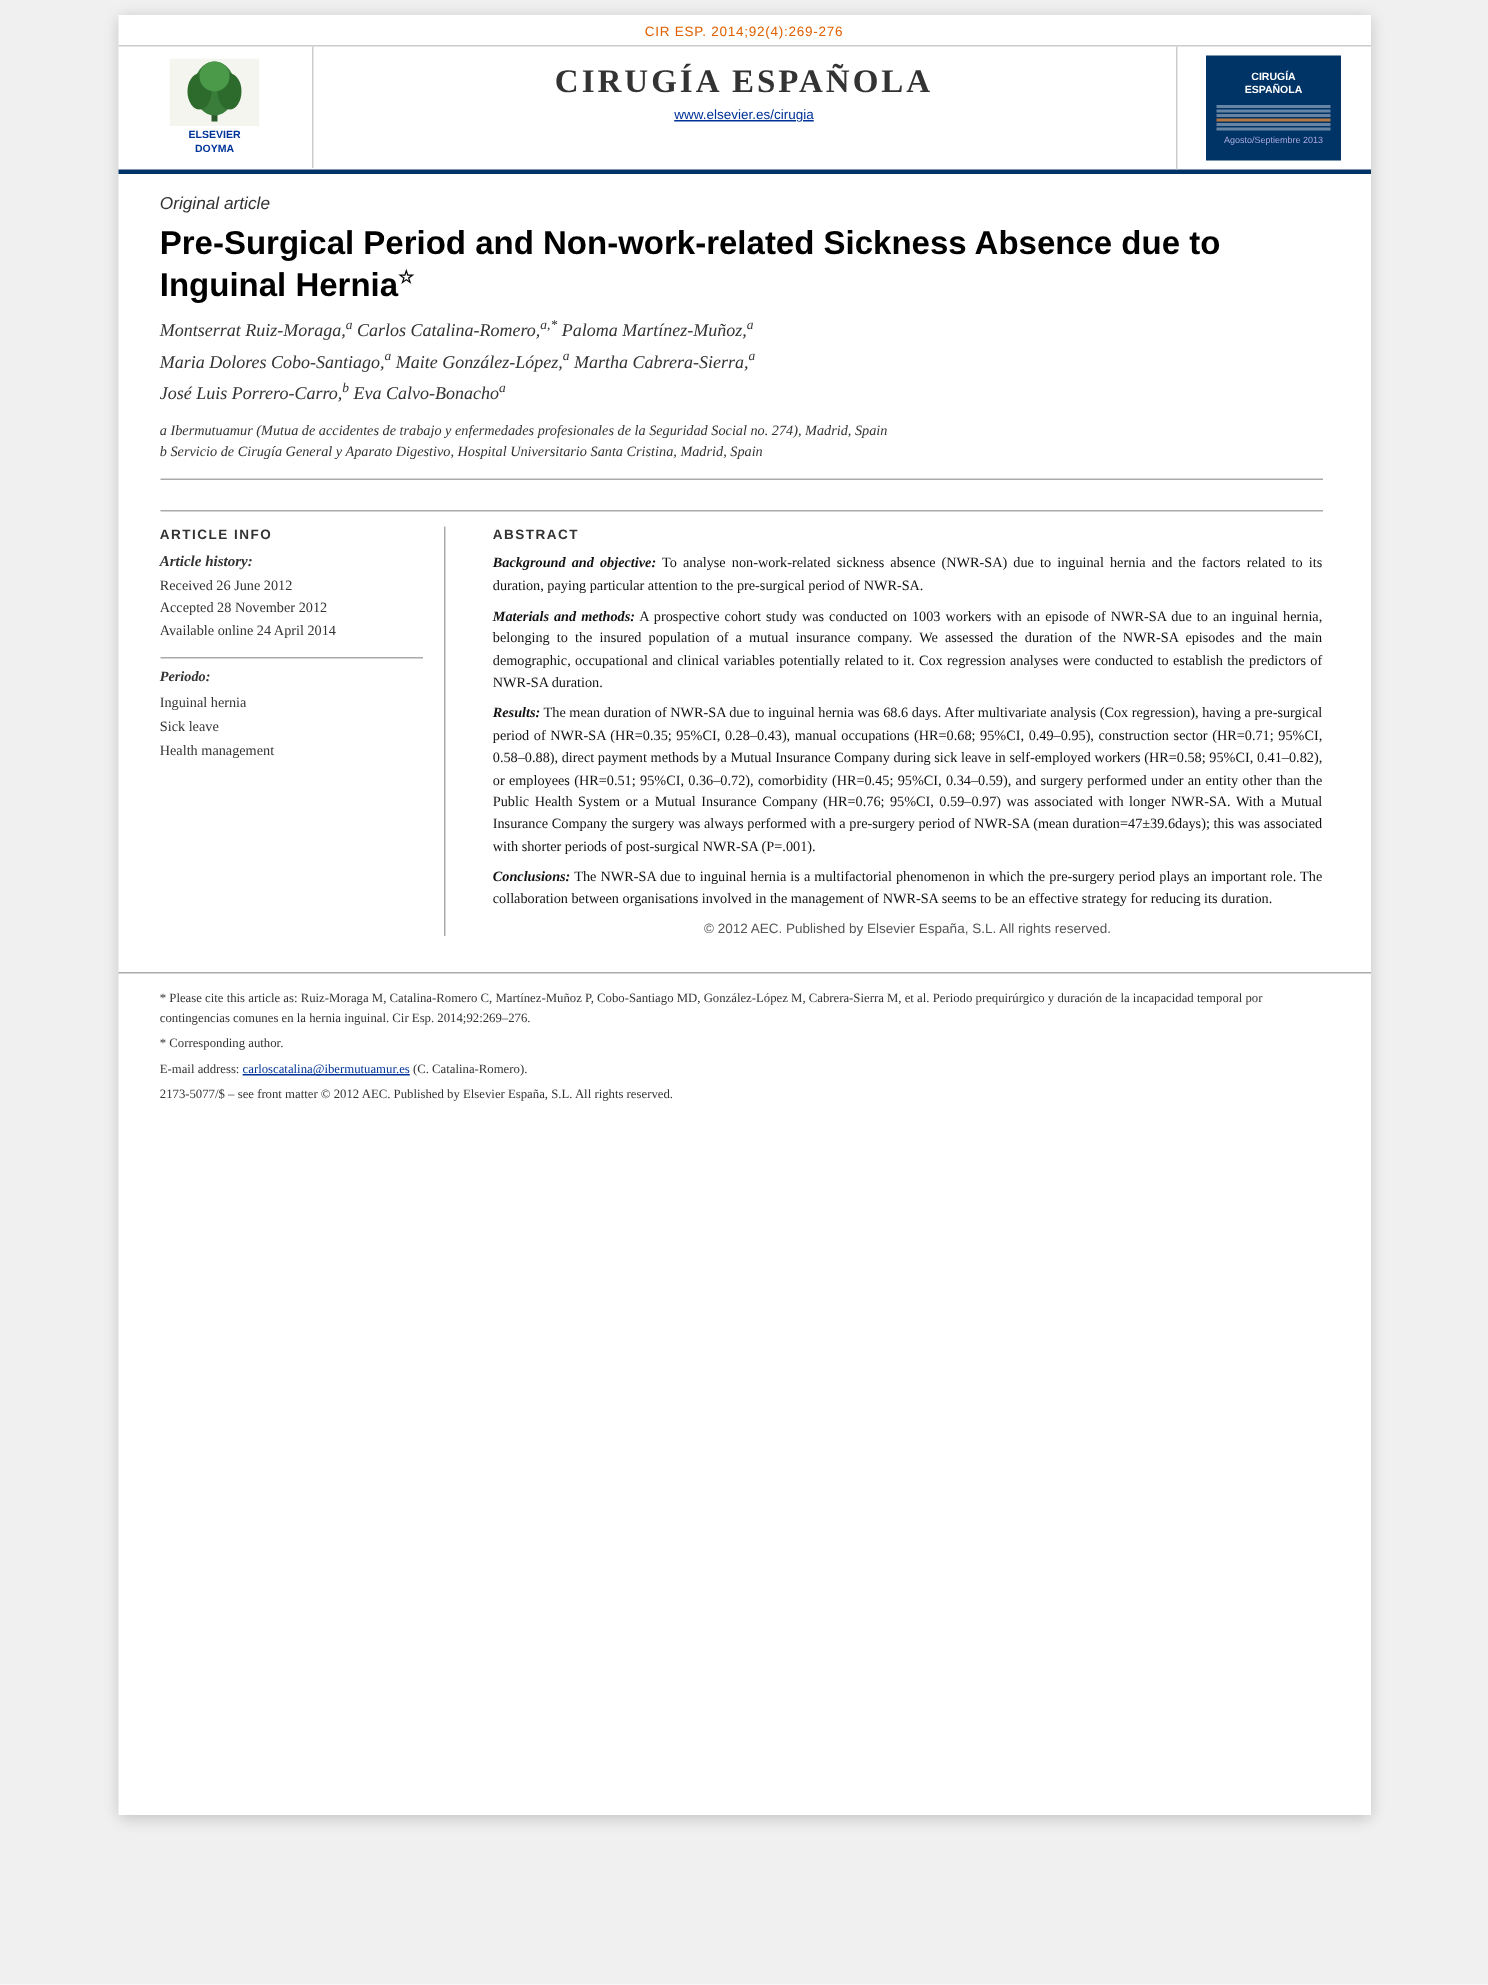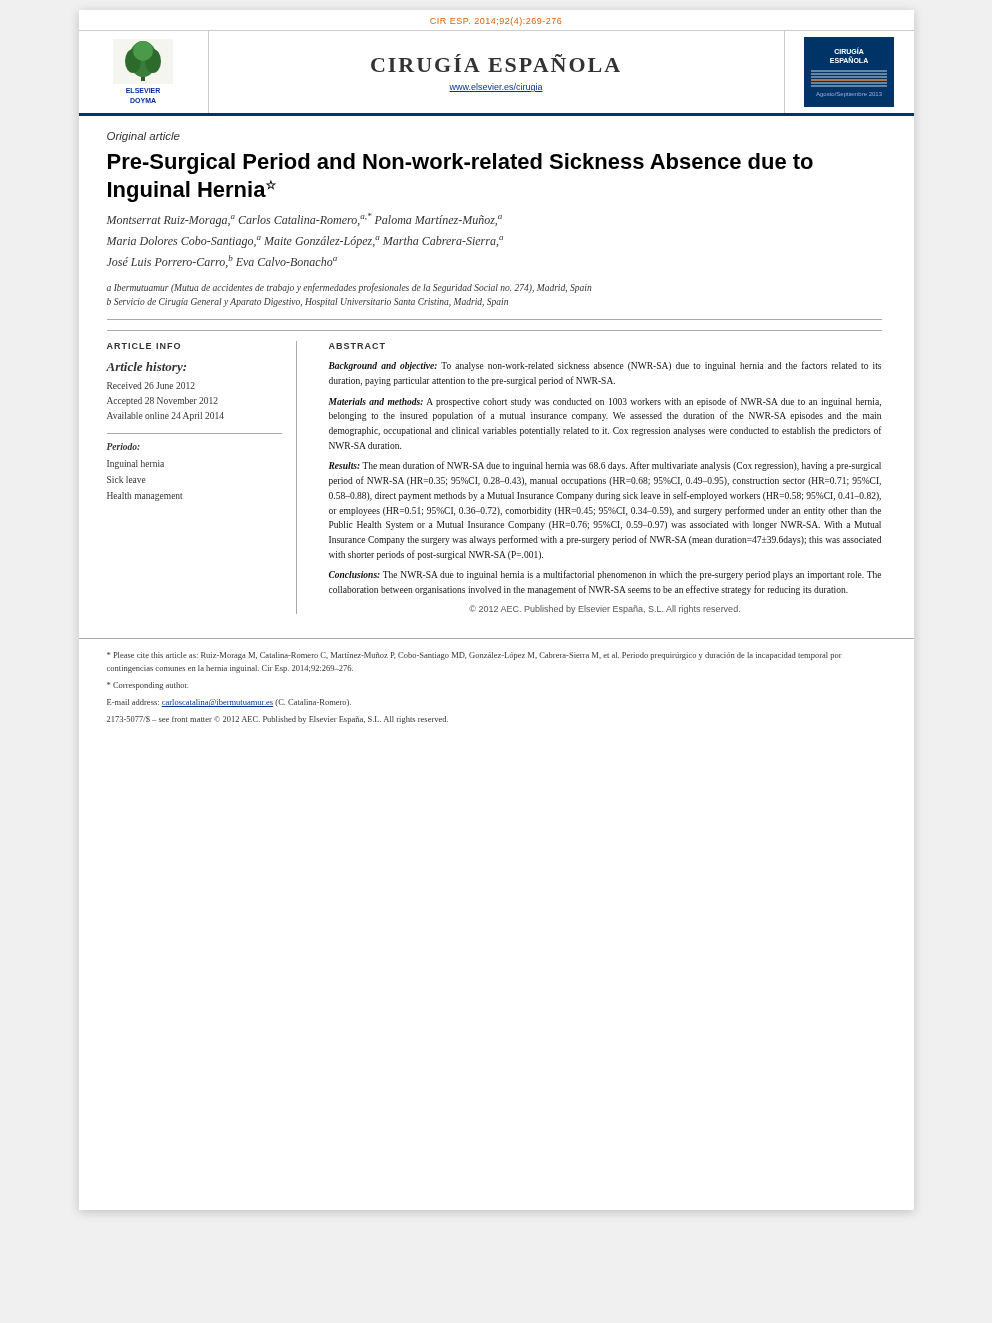--- a/index.html
+++ b/index.html
@@ -24,21 +24,21 @@
     .top-doi {
       text-align: center;
       font-size: 9px;
       color: #e06000;
       padding: 6px 0 4px;
       font-family: Arial, sans-serif;
       letter-spacing: 0.5px;
     }
     .header-band {
       display: flex;
-      align-items: center;
+      align-items: flex-start;
       border-top: 1px solid #ccc;
       border-bottom: 3px solid #003366;
     }
     .header-logo-left {
       width: 130px;
       min-height: 80px;
       display: flex;
       flex-direction: column;
       align-items: center;
       justify-content: center;
@@ -150,21 +150,21 @@
     }
     .author-sup {
       font-size: 9px;
       vertical-align: super;
     }
     .affiliations {
       font-size: 9.5px;
       color: #333;
       font-style: italic;
       line-height: 1.5;
-      margin-bottom: 10px;
+      margin-bottom: 20px;
       border-bottom: 1px solid #aaa;
       padding-bottom: 10px;
     }
     
     .two-col {
       display: flex;
       gap: 32px;
       border-top: 1px solid #aaa;
       padding-top: 10px;
     }
@@ -180,21 +180,21 @@
     .section-label {
       font-size: 9px;
       font-family: Arial, sans-serif;
       font-weight: bold;
       color: #333;
       letter-spacing: 1px;
       text-transform: uppercase;
       margin-bottom: 8px;
     }
     .article-info-heading {
-      font-size: 13px;
+      font-size: 10px;
       font-style: italic;
       font-weight: bold;
       color: #333;
       margin-bottom: 4px;
       font-family: Liberation Serif, serif;
     }
     .article-info-line {
       font-size: 9.5px;
       color: #333;
       line-height: 1.6;

